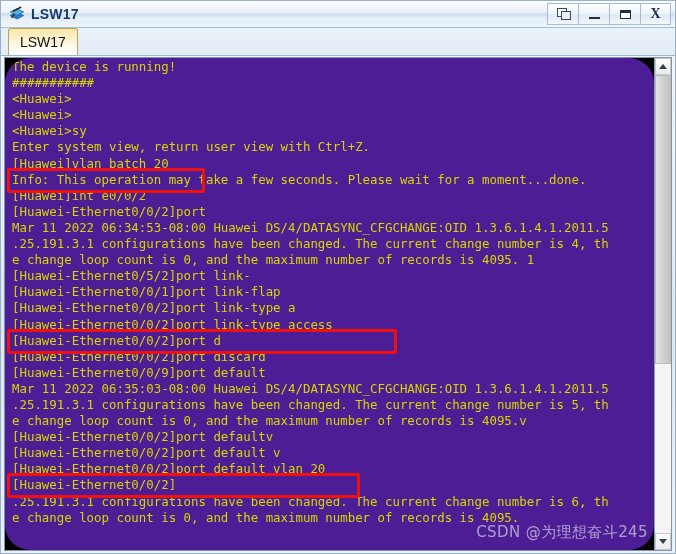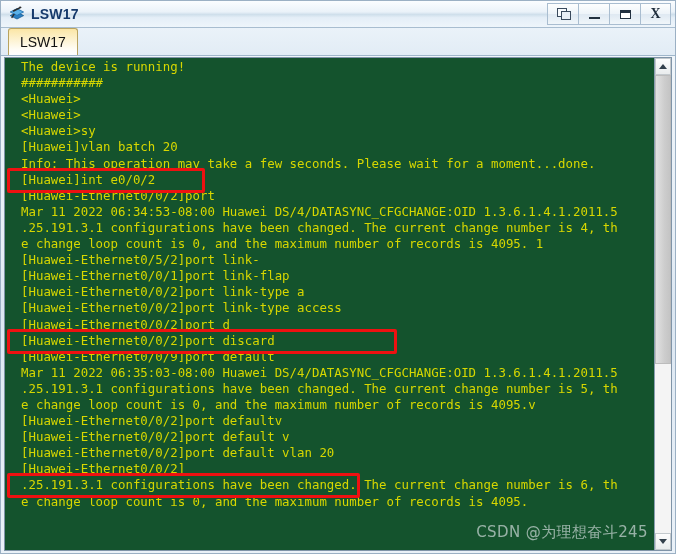--- a/index.html
+++ b/index.html
@@ -161,24 +161,25 @@
     bottom: 2px;
     background: #000;
     border: 1px solid #7f94a8;
     box-sizing: border-box;
     display: flex;
     overflow: hidden;
   }
   .terminal {
     position: relative;
     flex: 1;
-    background: #14532d;
+    background: #4c1d95;
     overflow: hidden;
-    padding: 1px 0 0 16px;
-    box-sizing: border-box;
+    padding: 1px 0 0 7px;
+    box-sizing: border-box;
+    border-radius: 25px;
   }
   .term-line {
     font-family: "DejaVu Sans Mono", "Liberation Mono", monospace;
     font-size: 12.4px;
     line-height: 16.1px;
     color: #d7d700;
     white-space: pre;
     letter-spacing: 0px;
   }
 
@@ -297,20 +298,21 @@
 
   <div class="terminal-wrap">
 
     <div class="terminal" id="terminal">
 
       <div class="term-line">The device is running!</div>
         <div class="term-line">###########</div>
         <div class="term-line">&lt;Huawei&gt;</div>
         <div class="term-line">&lt;Huawei&gt;</div>
         <div class="term-line">&lt;Huawei&gt;sy</div>
+        <div class="term-line">Enter system view, return user view with Ctrl+Z.</div>
         <div class="term-line">[Huawei]vlan batch 20</div>
         <div class="term-line">Info: This operation may take a few seconds. Please wait for a moment...done.</div>
         <div class="term-line">[Huawei]int e0/0/2</div>
         <div class="term-line">[Huawei-Ethernet0/0/2]port</div>
         <div class="term-line">Mar 11 2022 06:34:53-08:00 Huawei DS/4/DATASYNC_CFGCHANGE:OID 1.3.6.1.4.1.2011.5</div>
         <div class="term-line">.25.191.3.1 configurations have been changed. The current change number is 4, th</div>
         <div class="term-line">e change loop count is 0, and the maximum number of records is 4095. 1</div>
         <div class="term-line">[Huawei-Ethernet0/5/2]port link-</div>
         <div class="term-line">[Huawei-Ethernet0/0/1]port link-flap</div>
         <div class="term-line">[Huawei-Ethernet0/0/2]port link-type a</div>

